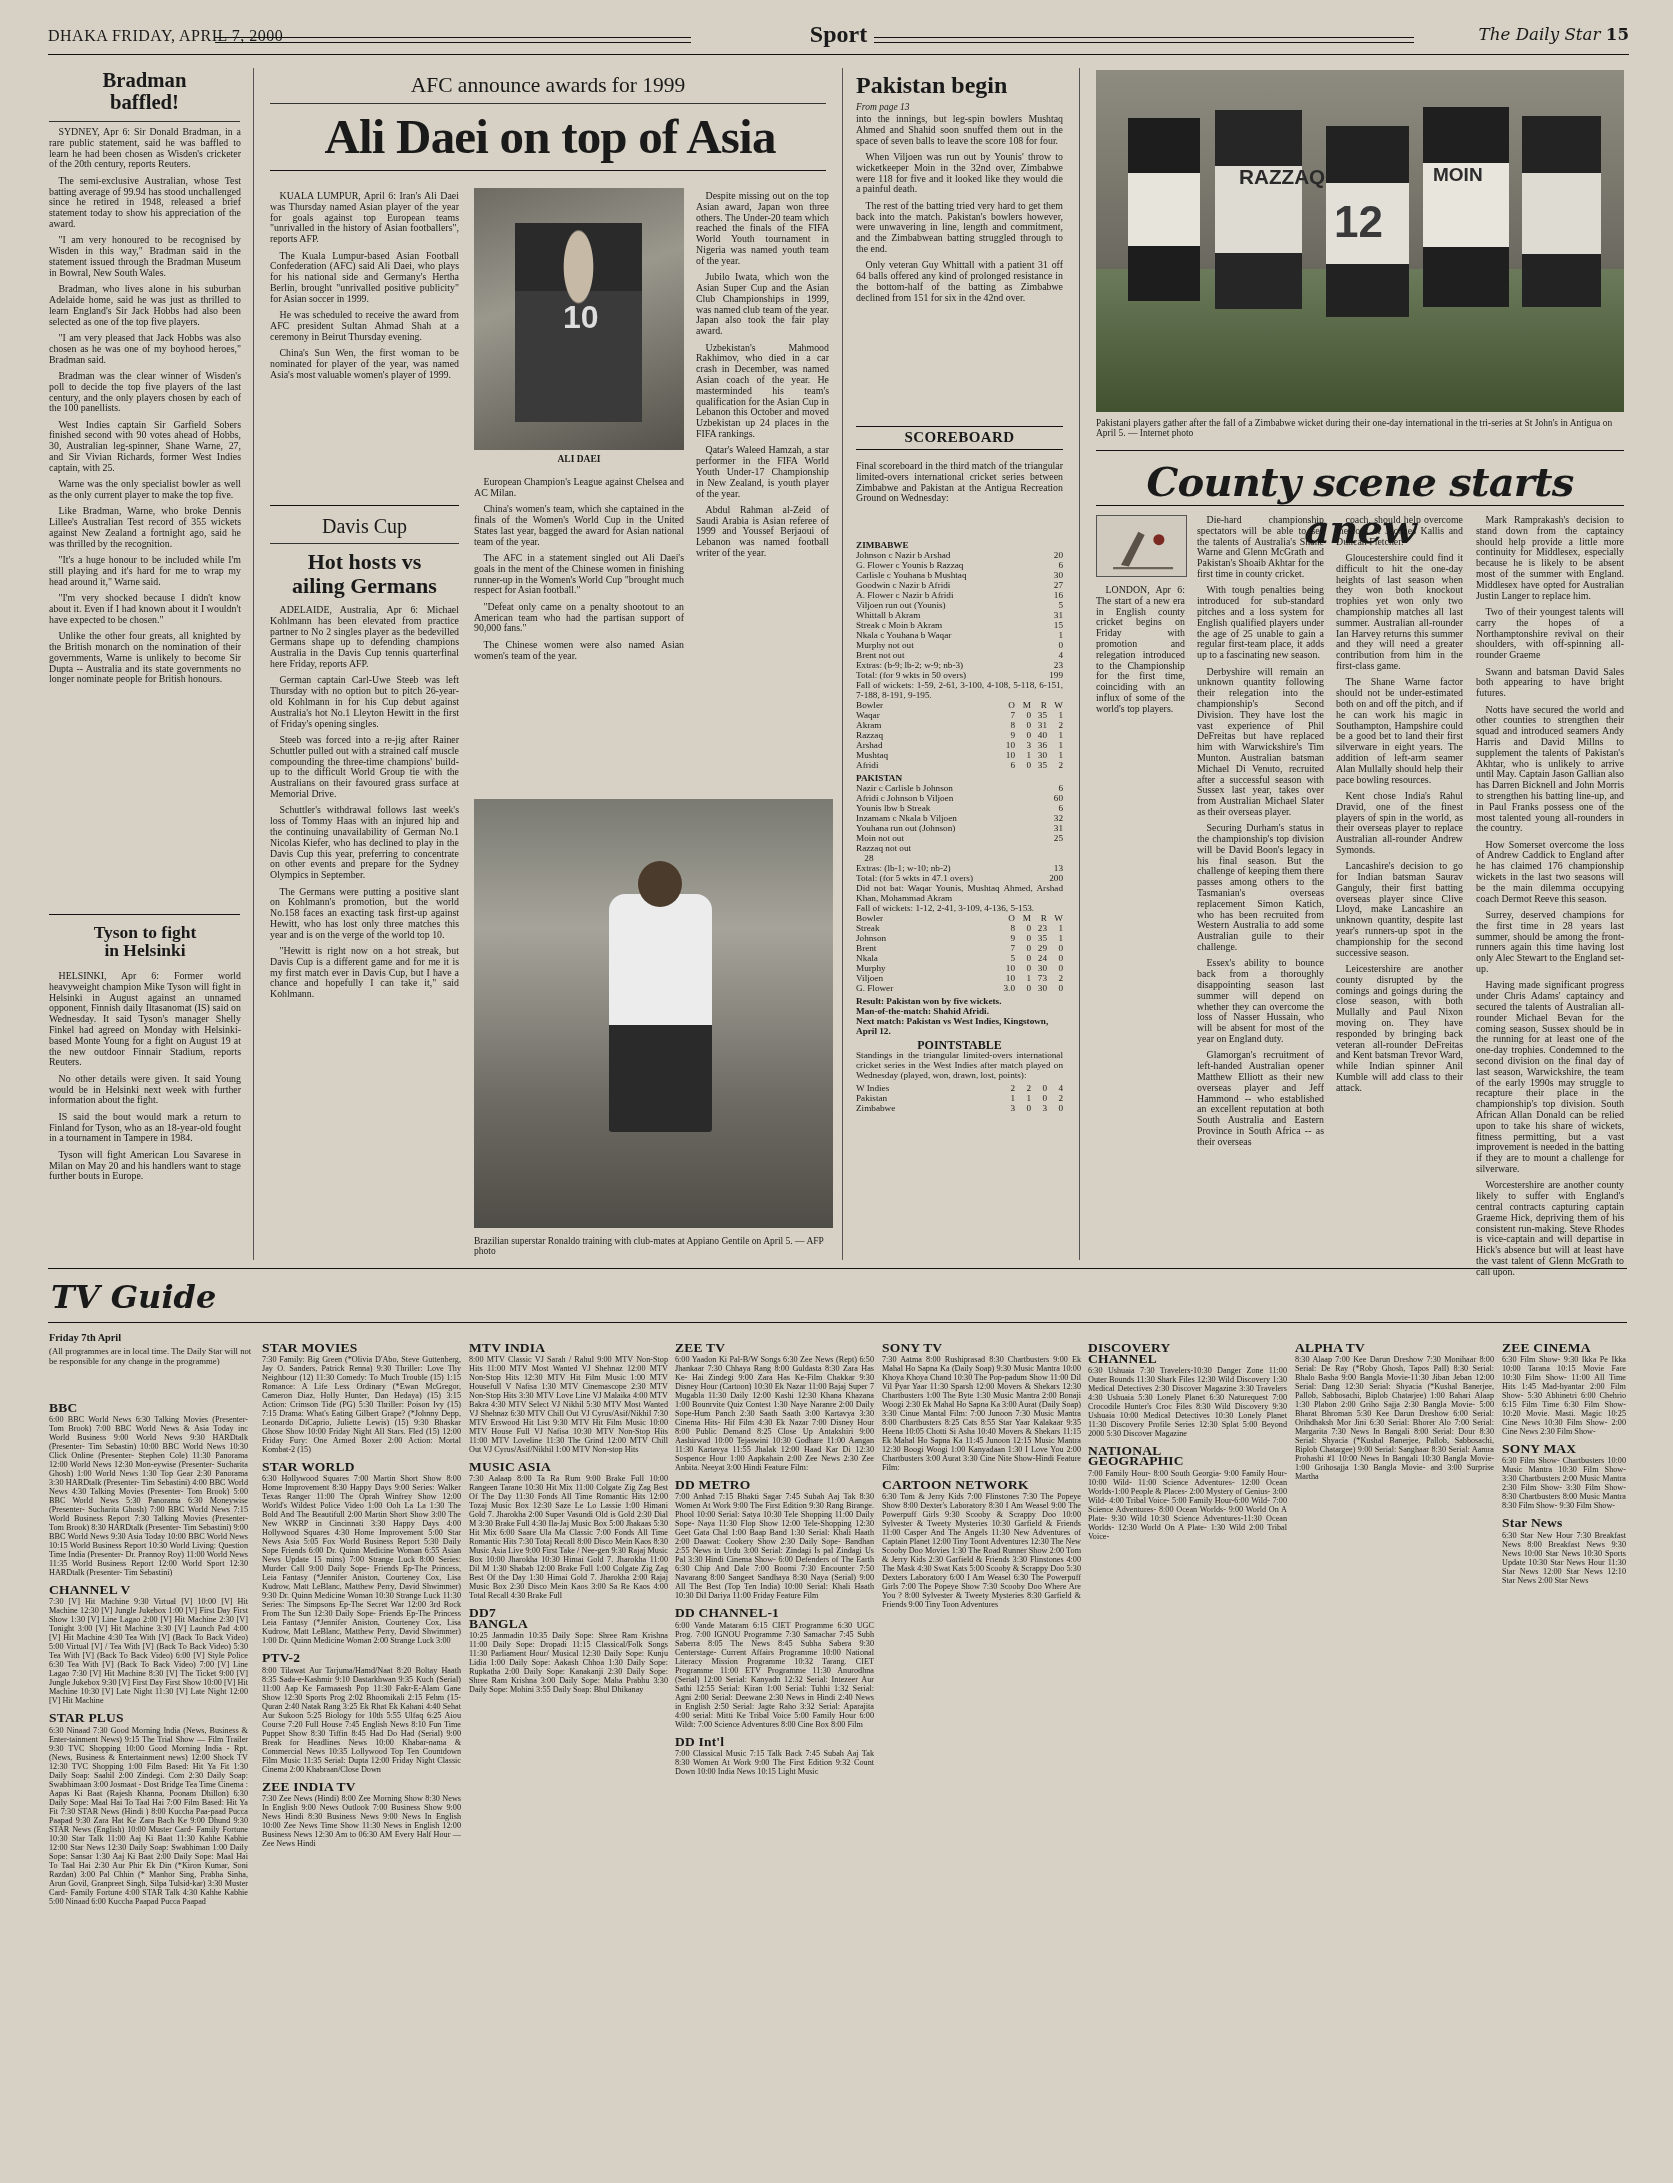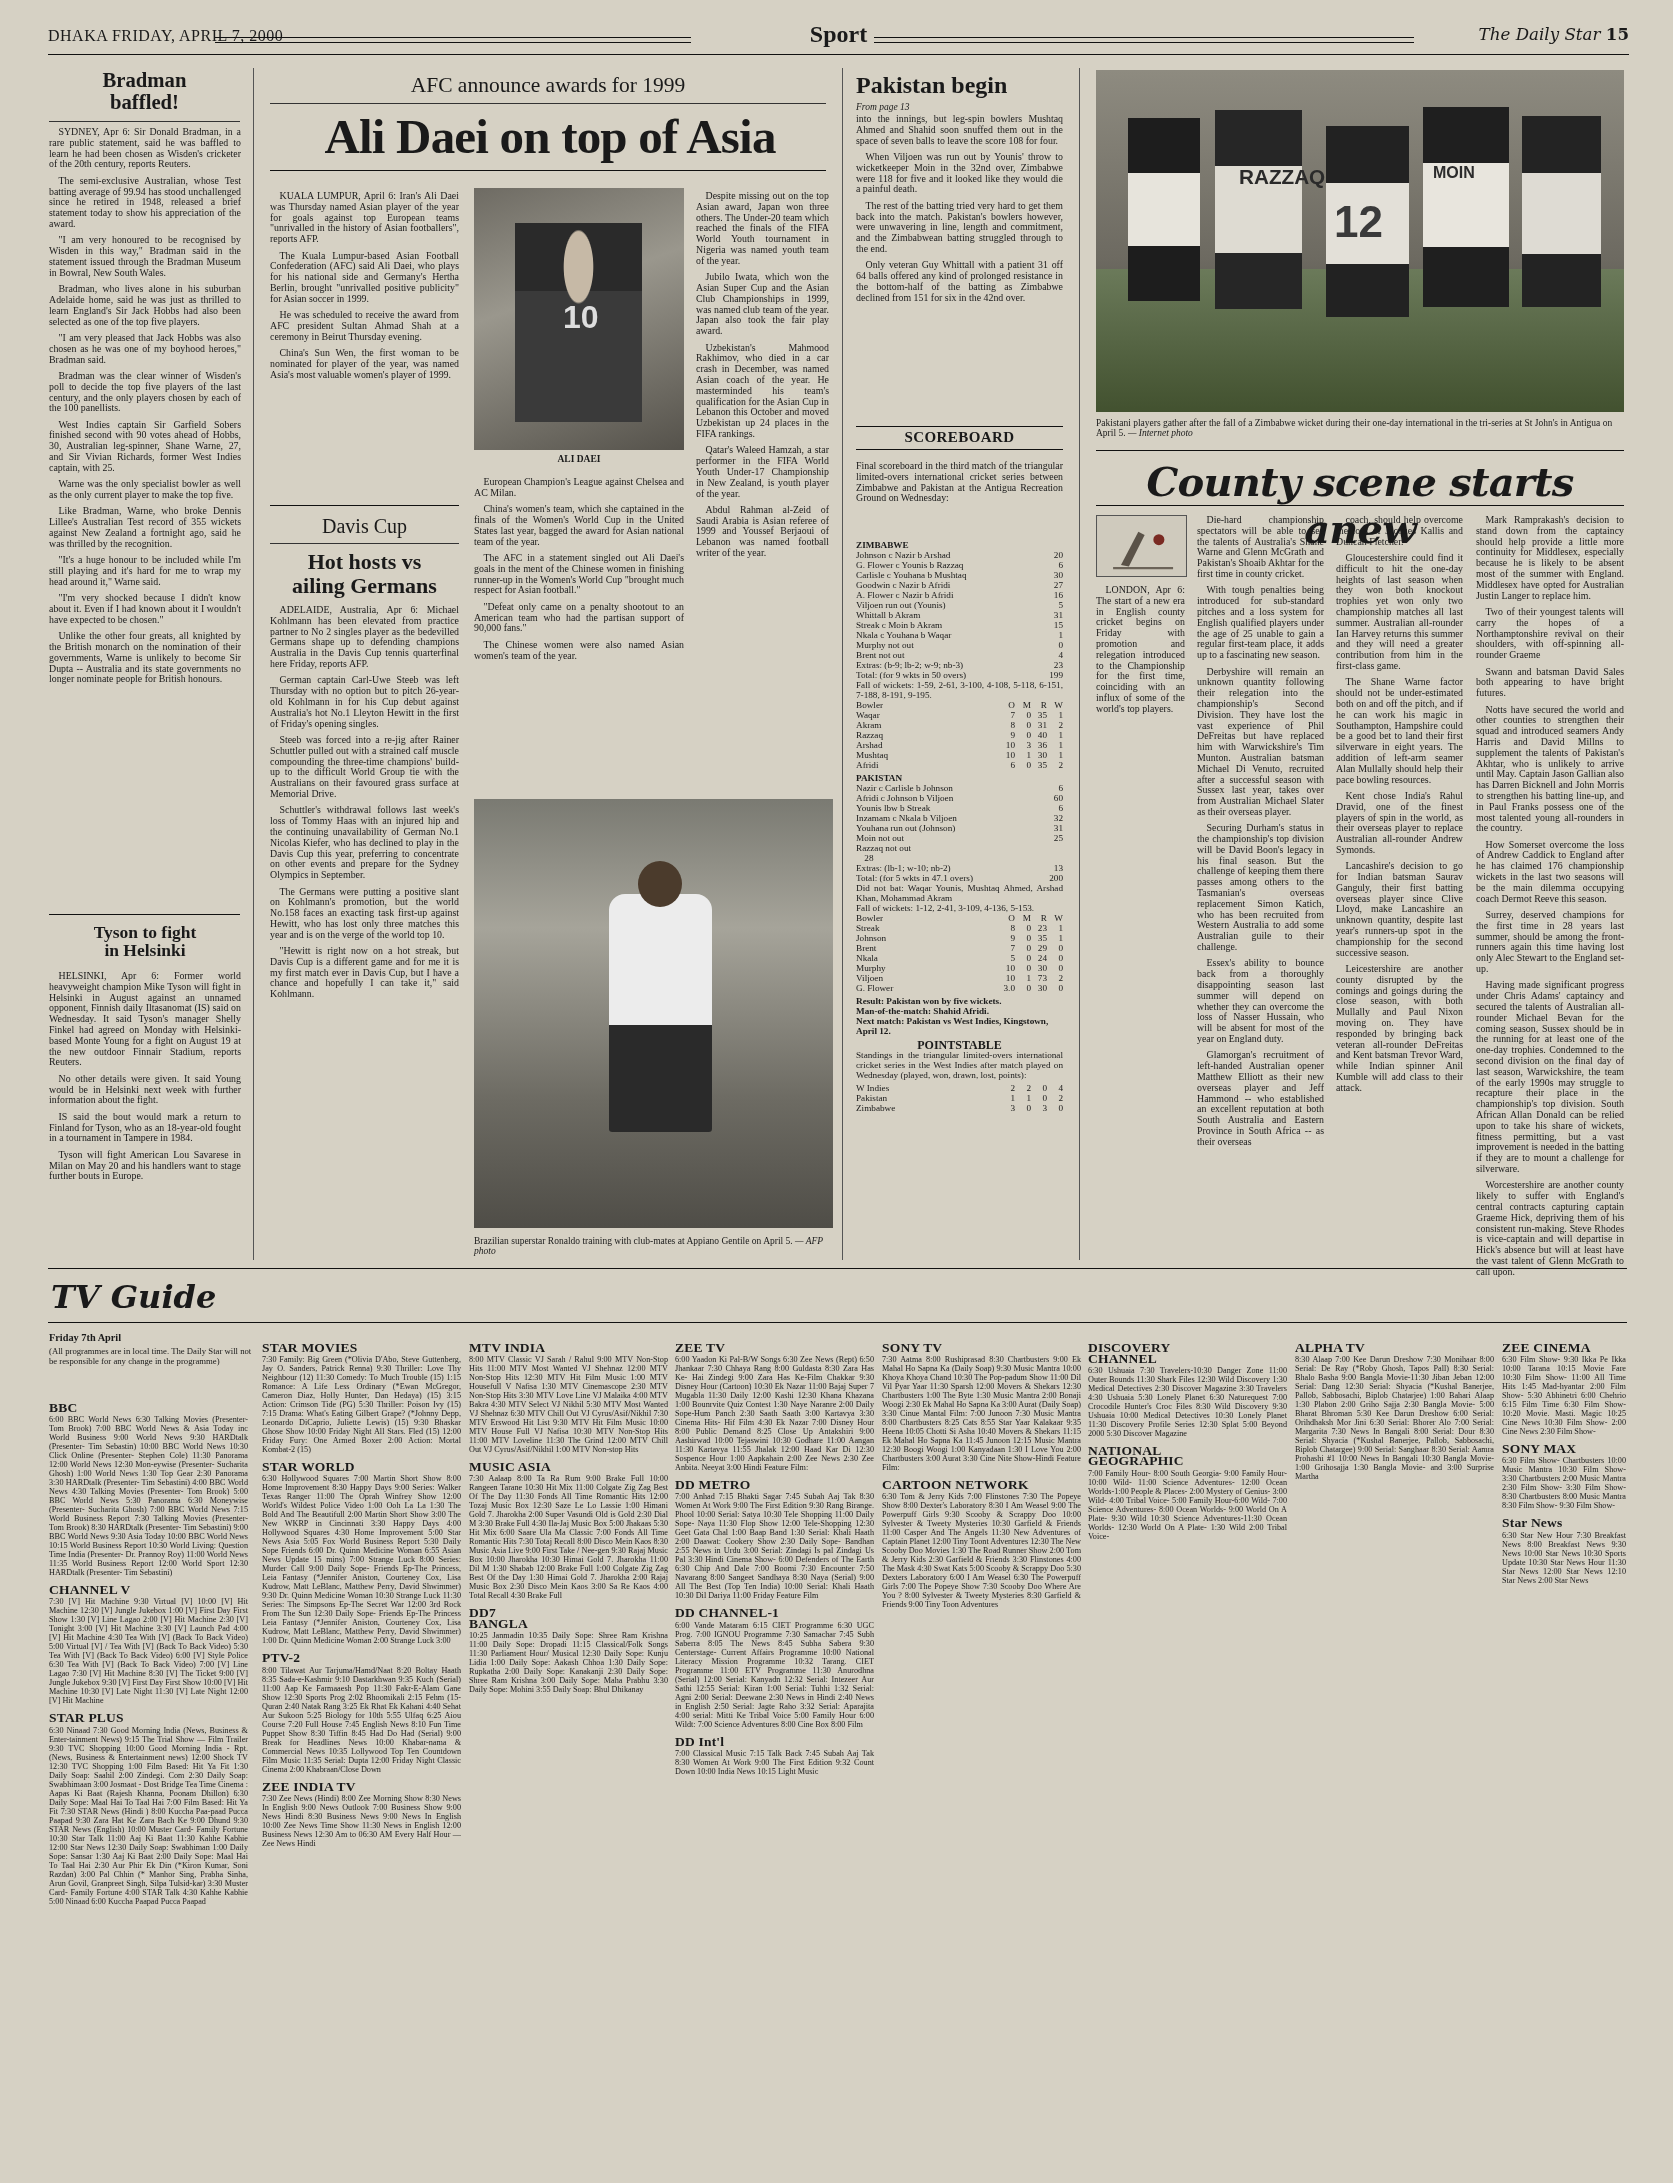--- a/index.html
+++ b/index.html
@@ -20,21 +20,21 @@
   .col{position:absolute;font-size:9.9px;line-height:10.8px;text-align:justify;}
   .col p{margin:0 0 5.6px 0;text-indent:9.5px;}
   .col p.ni{text-indent:0;}
   .hl{font-weight:bold;text-align:center;line-height:1.05;}
   .vrule{position:absolute;width:0;border-left:0.8px solid #555;}
   .hrule{position:absolute;height:0;border-top:0.8px solid #333;}
   .hrule2{position:absolute;height:0;border-top:1.6px solid #111;}
   
   .photo{position:absolute;background:#8d8a80;overflow:hidden;}
   .cap{position:absolute;font-size:9.5px;line-height:10.3px;}
-  .credit{font-style:italic;text-align:right;}
+  .credit{text-align:right;}
   
   .tvg{position:absolute;font-size:8.2px;line-height:9px;text-align:justify;}
   .chname{font-weight:bold;font-size:13.5px;letter-spacing:0.2px;}
   .small-center{text-align:center;}
 </style>
 </head>
 <body>
 
 <div id="page">
 
@@ -395,21 +395,21 @@
   <div class="vrule" style="left:1079px;top:68px;height:1192px;"></div>
 
   <div class="photo" style="left:1096px;top:70px;width:528px;height:342px;background:linear-gradient(180deg,#8e8b80 0%,#6d6a61 55%,#3f3d38 100%);">
     <div style="position:absolute;left:0;top:199px;width:100%;height:143px;background:linear-gradient(#6b7a5a,#42512f);"></div>
     <div style="position:absolute;left:32px;top:48px;width:72px;height:183px;background:linear-gradient(#1d1d1d 0 30%,#e7e4dc 30% 70%,#1d1d1d 70% 100%);"></div>
     <div style="position:absolute;left:119px;top:40px;width:87px;height:199px;background:linear-gradient(#262626 0 28%,#dedbd2 28% 72%,#262626 72% 100%);"></div>
     <div style="position:absolute;left:143px;top:95px;font-size:20.7px;color:#2a2a2a;font-weight:bold;font-family:'Liberation Sans',sans-serif;">RAZZAQ</div>
     <div style="position:absolute;left:230px;top:56px;width:83px;height:191px;background:linear-gradient(#222 0 30%,#e3e0d8 30% 72%,#222 72% 100%);"></div>
     <div style="position:absolute;left:238px;top:127px;font-size:44px;color:#3a3a3a;font-weight:bold;font-family:'Liberation Sans',sans-serif;">12</div>
     <div style="position:absolute;left:327px;top:37px;width:86px;height:200px;background:linear-gradient(#1f1f1f 0 28%,#e8e5dd 28% 70%,#1f1f1f 70% 100%);"></div>
-    <div style="position:absolute;left:337px;top:94px;font-size:16px;color:#2c2c2c;font-weight:bold;font-family:'Liberation Sans',sans-serif;">MOIN</div>
+    <div style="position:absolute;left:337px;top:94px;font-size:19px;color:#2c2c2c;font-weight:bold;font-family:'Liberation Sans',sans-serif;">MOIN</div>
     <div style="position:absolute;left:426px;top:46px;width:79px;height:191px;background:linear-gradient(#232323 0 30%,#dedbd3 30% 72%,#232323 72% 100%);"></div>
   </div>
   <div class="cap" style="left:1096px;top:418px;width:528px;">
     <span>Pakistani players gather after the fall of a Zimbabwe wicket during their one-day international in the tri-series at St John's in Antigua on April 5.</span>
     <span class="credit">— Internet photo</span>
   </div>
 
   <div class="hrule2" style="left:1096px;top:450px;width:528px;"></div>
   <div style="position:absolute;left:1096px;top:458px;width:528px;font-family:'DejaVu Serif',serif;font-style:italic;font-weight:bold;font-size:40px;text-align:center;letter-spacing:-0.8px;">County scene starts anew</div>
   <div class="hrule2" style="left:1096px;top:505px;width:528px;"></div>

